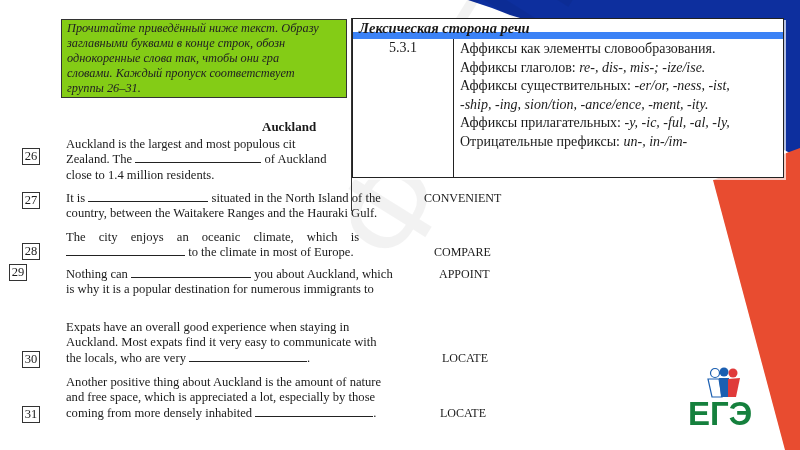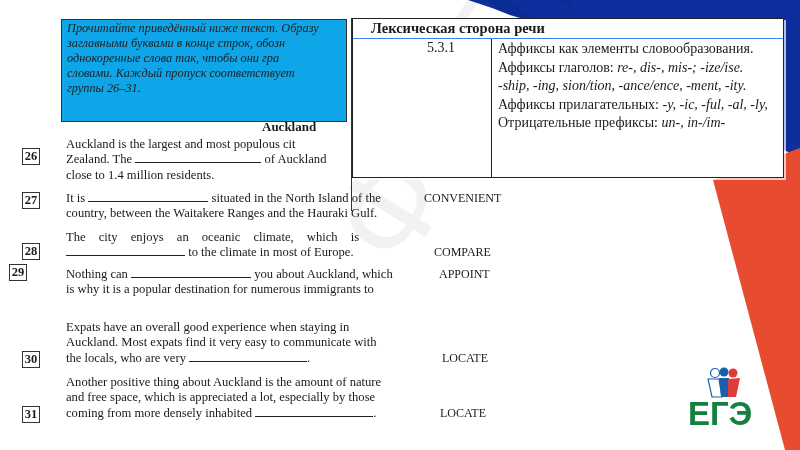--- a/index.html
+++ b/index.html
@@ -12,51 +12,51 @@
   .bg-shape { position:absolute; left:0; top:0; width:800px; height:450px; z-index:0; }
   .watermark {
     position:absolute; left:300px; top:210px;
     font-family:"Liberation Sans", sans-serif;
     font-size:130px; color:rgba(0,0,0,0.05);
     transform:rotate(-58deg); transform-origin:left top;
     letter-spacing:6px; z-index:1; white-space:nowrap;
   }
   
   .instr {
-    position:absolute; left:61px; top:19px; width:286px; height:103px;
+    position:absolute; left:61px; top:19px; width:286px; height:79px;
     border:1px solid #333; border-left:1.5px solid #333;
-    box-sizing:border-box; padding:1px 0 0 5px; z-index:3; background:#0ea5e9;
+    box-sizing:border-box; padding:1px 0 0 5px; z-index:3; background:#84cc16;
     font-style:italic; font-size:12.3px; line-height:15.1px; overflow:hidden;
     text-align:justify; color:#222;
   }
   .instr p { margin:0; white-space:nowrap; }
   
   .lex {
     position:absolute; left:352px; top:18px; width:432px; height:160px;
     border:1px solid #222; box-sizing:border-box; background:#fff; z-index:3;
     box-shadow:2px 2px 0 rgba(255,255,255,0.7);
   }
   .lex-head {
-    height:20px; border-bottom:1px solid #3b82f6; box-sizing:border-box;
-    font-weight:bold; font-size:14.5px; padding-left:18px; line-height:19px;
+    height:20px; border-bottom:7px solid #3b82f6; box-sizing:border-box;
+    font-style:italic; font-weight:bold; font-size:14.5px; padding-left:6px; line-height:19px;
   }
   .lex-body { display:flex; height:138px; }
-  .lex-code { width:100px; border-right:1px solid #222; text-align:center; font-size:14px; padding-top:1px;padding-left:38px; }
+  .lex-code { width:100px; border-right:1px solid #222; text-align:center; font-size:14px; padding-top:1px; }
   .lex-text { flex:1; padding:1px 0 0 6px; font-size:14px; line-height:18.6px; }
   .lex-text div { white-space:nowrap; }
   .lex-text i { font-style:italic; }
   
   .vline { position:absolute; left:351px; top:18px; width:1px; height:193px; background:#333; z-index:2; }
   .title {
     position:absolute; left:262px; top:119px; font-weight:bold; font-size:13px; z-index:3;
   }
   .task { position:absolute; z-index:3; font-size:12.6px; line-height:15.3px; }
   .task .num {
     position:absolute; width:18px; height:17px; border:1px solid #333;
-    box-sizing:border-box; font-weight:bold; font-size:12.5px; text-align:center; line-height:15px;
+    box-sizing:border-box; font-weight:normal; font-size:12.5px; text-align:center; line-height:15px;
     border-right-width:1.5px; border-bottom-width:1.5px; background:#fff;
   }
   .task .txt { position:absolute; left:66px; width:342px; text-align:justify; }
   .task .txt p { margin:0; white-space:nowrap; }
   .task .kw { position:absolute; font-size:12px; white-space:nowrap; }
   .blank { display:inline-block; border-bottom:1px solid #222; height:10px; vertical-align:baseline; }
   
   .logo { position:absolute; left:686px; top:367px; width:80px; height:68px; z-index:3; }
   .logo-text {
     position:absolute; left:2px; top:28px; font-family:"Liberation Sans", sans-serif;
@@ -82,20 +82,21 @@
 </div>
 <div class="vline"></div>
 
 <div class="lex">
   <div class="lex-head">Лексическая сторона речи</div>
   <div class="lex-body">
     <div class="lex-code">5.3.1</div>
     <div class="lex-text">
       <div><span>Аффиксы как элементы словообразования.</span><i></i></div>
       <div><span>Аффиксы глаголов: </span><i>re-, dis-, mis-; -ize/ise.</i></div>
+      <div><span>Аффиксы существительных: </span><i>-er/or, -ness, -ist,</i></div>
       <div><span></span><i>-ship, -ing, sion/tion, -ance/ence, -ment, -ity.</i></div>
       <div><span>Аффиксы прилагательных: </span><i>-y, -ic, -ful, -al, -ly,</i></div>
       <div><span>Отрицательные префиксы: </span><i>un-, in-/im-</i></div>
     </div>
   </div>
 </div>
 
 <div class="title">Auckland</div>
 
 <div class="task" style="left:0; top:137px;">

